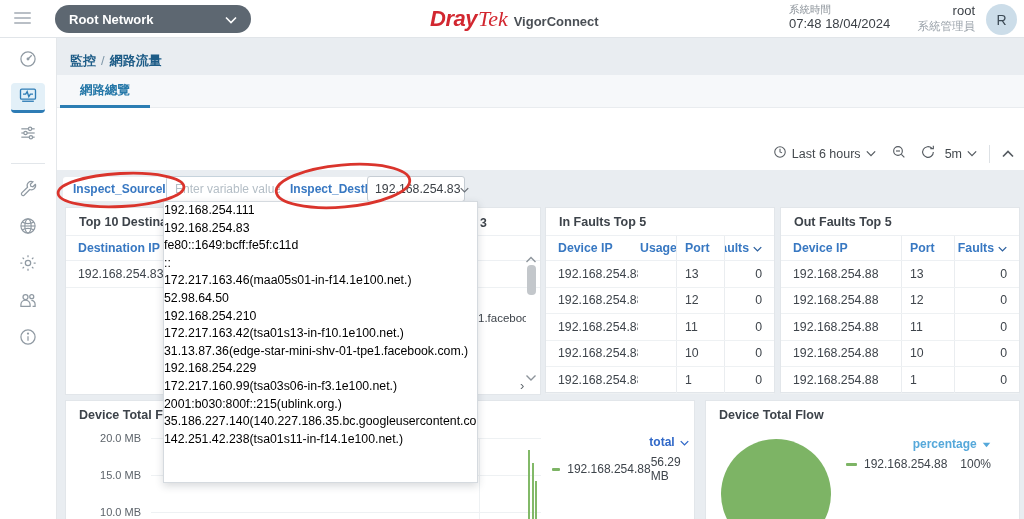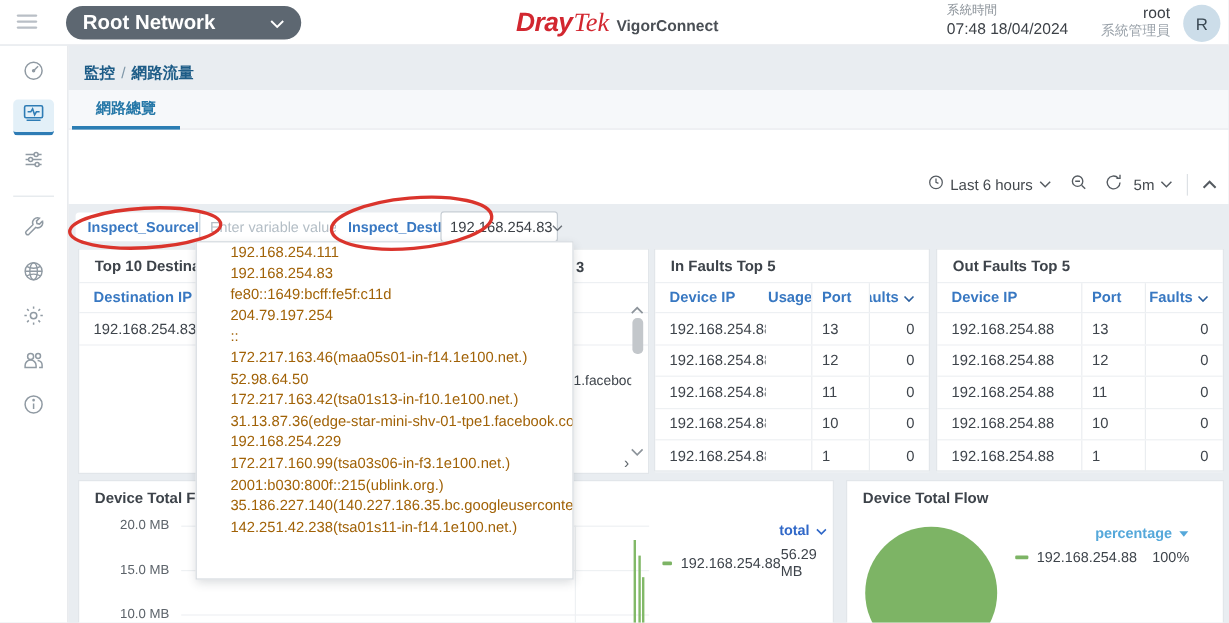--- a/index.html
+++ b/index.html
@@ -3,21 +3,21 @@
 <meta charset="utf-8">
 <style>
   * { margin:0; padding:0; box-sizing:border-box; }
   body { background:#e9edf1; font-family:"Liberation Sans","DejaVu Sans",sans-serif; }
   .stage { position:relative; width:1024px; height:519px; overflow:hidden; background:#e9edf1; }
 
   
   .topbar { position:absolute; left:0; top:0; width:1024px; height:38px; background:#fff; border-bottom:1px solid #e1e5e9; z-index:20; }
   .hamburger { position:absolute; left:14px; top:12px; width:17px; height:13px; cursor:pointer; }
   .hamburger span { display:block; height:2px; background:#b9bfc6; margin-bottom:3px; border-radius:1px; }
-  .net-pill { position:absolute; left:55px; top:5px; width:196px; height:28px; background:#5d6771; border-radius:14px; color:#fff; font-size:17px; font-weight:bold; display:flex; align-items:center; padding:3px 14px; cursor:pointer; }
+  .net-pill { position:absolute; left:55px; top:5px; width:196px; height:28px; background:#5d6771; border-radius:14px; color:#fff; font-size:13px; font-weight:bold; display:flex; align-items:center; padding:3px 14px; cursor:pointer; }
   .net-pill .chev { margin-left:auto; }
   .logo { position:absolute; left:430px; top:6px; display:flex; align-items:baseline; }
   .logo .dray { font-size:22px; font-weight:bold; font-style:italic; color:#d22730; letter-spacing:-0.5px; }
   .logo .tek { font-size:22px; font-style:italic; font-family:"Liberation Serif","DejaVu Serif",serif; color:#d22730; margin-left:1px; }
   .logo .product { font-size:13px; font-weight:bold; color:#4a4f55; margin-left:6px; }
   .timeblock { position:absolute; left:789px; top:3px; line-height:1.25; }
   .timeblock .lbl { font-size:10.5px; color:#8d949b; }
   .timeblock .val { font-size:13px; color:#3c4147; }
   .userblock { position:absolute; left:875px; top:3px; width:100px; text-align:right; line-height:1.25; }
   .userblock .name { font-size:13px; color:#3c4147; }
@@ -46,21 +46,21 @@
 
   
   .chip { position:absolute; height:24px; background:#fff; border-radius:3px; display:flex; align-items:center; padding:0 10px; font-size:12px; font-weight:bold; color:#3878c2; cursor:pointer; z-index:6; }
   .var-input { position:absolute; left:166px; top:176px; width:127px; height:26px; border:1px solid #c6d3dc; border-radius:3px; padding:0 8px; font-size:12px; color:#3c4147; font-family:inherit; z-index:6; background:#fff; }
   .var-input::placeholder { color:#b4bec6; }
   .var-select { position:absolute; left:367px; top:176px; width:98px; height:26px; background:#fff; border:1px solid #c6cdd4; border-radius:3px; display:flex; align-items:center; padding:0 7px; font-size:12.3px; color:#3c4147; cursor:pointer; z-index:6; }
   .var-select .chev { margin-left:auto; }
 
   
   .dropdown { position:absolute; left:163px; top:201px; width:315px; height:282px; background:#fff; border:1px solid #d5dadf; box-shadow:0 3px 8px rgba(40,50,60,.18); z-index:50; overflow:hidden; }
-  .dd-item { height:17.6px; line-height:17.6px; padding-left:28px; font-size:12.3px; color:#a16207; white-space:nowrap; overflow:hidden; cursor:pointer; }
+  .dd-item { height:17.6px; line-height:17.6px; padding-left:0; font-size:12.3px; color:#000000; white-space:nowrap; overflow:hidden; cursor:pointer; }
 
   
   .card { position:absolute; background:#fff; border:1px solid #e2e6ea; z-index:2; }
   .card-title { font-size:12.5px; font-weight:bold; color:#3d434a; padding:7px 13px 6px 13px; border-bottom:1px solid #edf0f3; white-space:nowrap; overflow:hidden; }
   .thead { display:grid; align-items:center; height:25px; border-bottom:1px solid #edf0f3; font-size:12.3px; font-weight:bold; color:#3878c2; }
   .trow { display:grid; align-items:center; height:26.5px; border-bottom:1px solid #eef1f3; font-size:12.3px; color:#3e444b; }
   .cell { padding-left:12px; display:flex; align-items:center; overflow:hidden; white-space:nowrap; }
   .cell.bl { border-left:1px solid #eaedf0; height:100%; }
   .cell.right { justify-content:flex-end; padding-right:12px; padding-left:0; }
   .hdr-chev { margin-left:4px; }
@@ -422,24 +422,24 @@
         <span>192.168.254.88</span>
         <span class="lg-val">100%</span>
       </div>
     </div>
   </section>
 
   <div class="dropdown" id="dest-dropdown">
       <div class="dd-item">192.168.254.111</div>
       <div class="dd-item">192.168.254.83</div>
       <div class="dd-item">fe80::1649:bcff:fe5f:c11d</div>
-      <div class="dd-item">204.79.197.254</div>
       <div class="dd-item">::</div>
       <div class="dd-item">172.217.163.46(maa05s01-in-f14.1e100.net.)</div>
       <div class="dd-item">52.98.64.50</div>
+      <div class="dd-item">192.168.254.210</div>
       <div class="dd-item">172.217.163.42(tsa01s13-in-f10.1e100.net.)</div>
       <div class="dd-item">31.13.87.36(edge-star-mini-shv-01-tpe1.facebook.com.)</div>
       <div class="dd-item">192.168.254.229</div>
       <div class="dd-item">172.217.160.99(tsa03s06-in-f3.1e100.net.)</div>
       <div class="dd-item">2001:b030:800f::215(ublink.org.)</div>
       <div class="dd-item">35.186.227.140(140.227.186.35.bc.googleusercontent.com.)</div>
       <div class="dd-item">142.251.42.238(tsa01s11-in-f14.1e100.net.)</div>
     </div>
 
   <svg class="annotations" width="1024" height="519">

